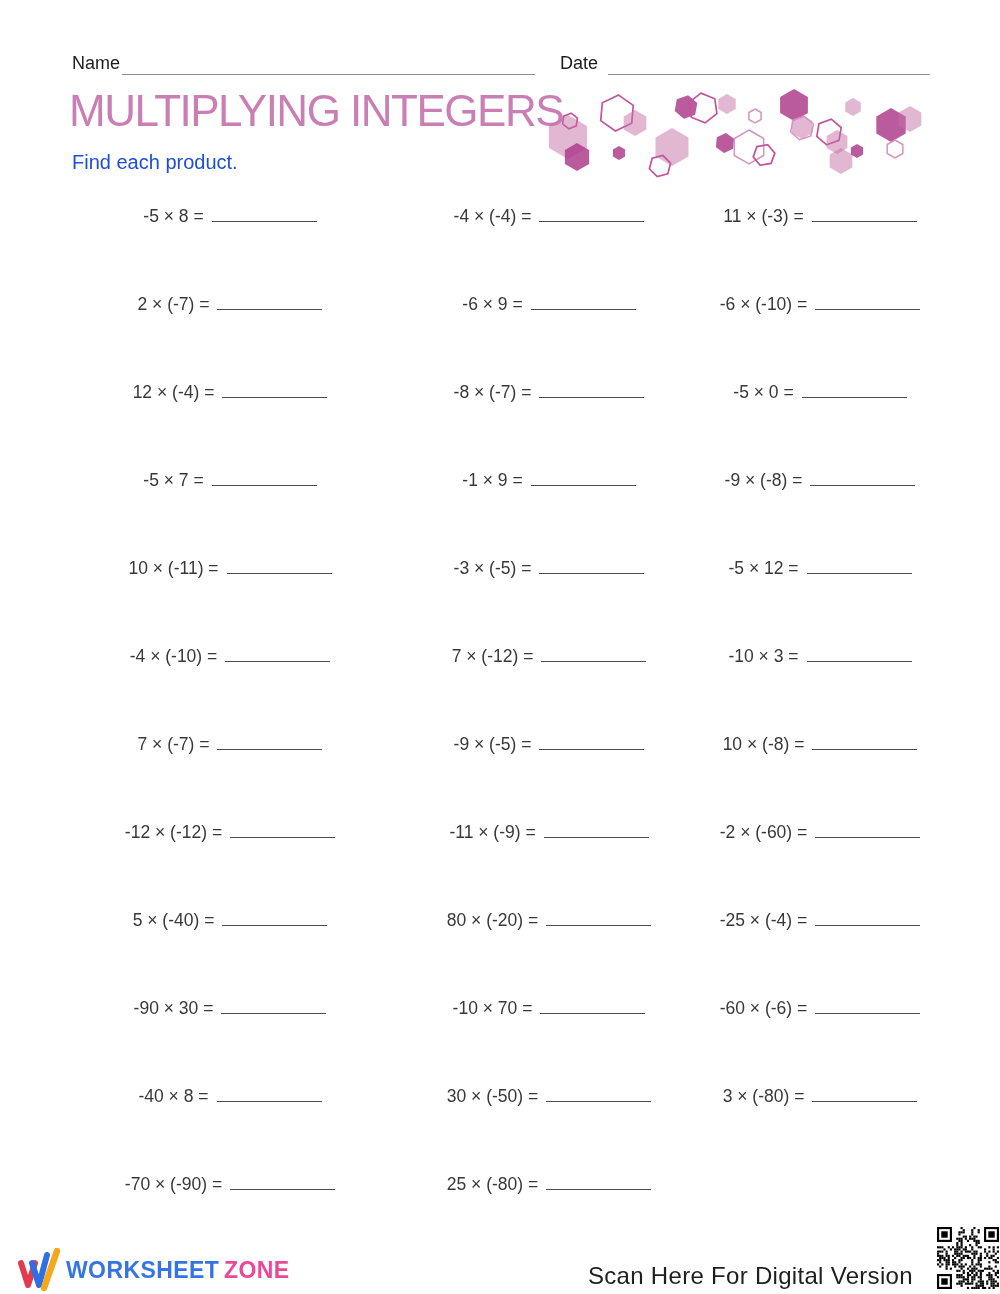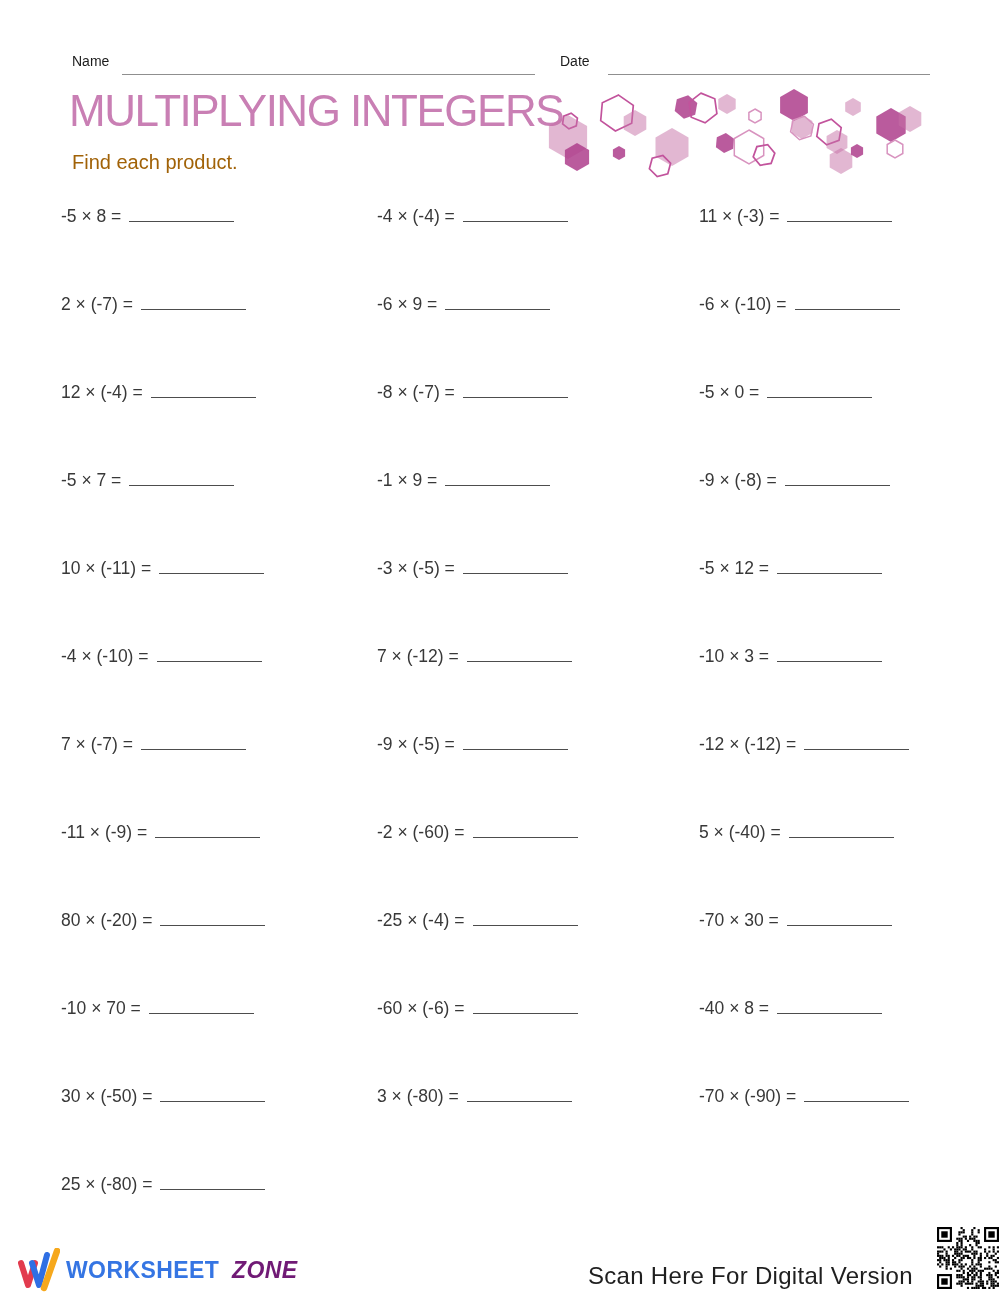--- a/index.html
+++ b/index.html
@@ -1,48 +1,48 @@
 <!DOCTYPE html>
 <html><head>
 <meta charset="utf-8">
 <style>
   html,body{margin:0;padding:0;background:#fff;}
   body{font-family:"Liberation Sans","DejaVu Sans",sans-serif;}
   .sheet{position:relative;width:1000px;height:1294px;background:#ffffff;overflow:hidden;}
 
   
-  .label{position:absolute;font-size:14px;color:#1c1c1c;}
+  .label{position:absolute;font-size:18px;color:#1c1c1c;}
   .name-label{left:72px;top:53px;}
   .date-label{left:560px;top:53px;}
   .fill-line{position:absolute;border-bottom:1.6px solid #8f8f8f;height:18px;}
   .name-line{left:122px;top:56px;width:413px;}
   .date-line{left:608px;top:56px;width:322px;}
 
   .page-title{position:absolute;left:69px;top:86px;font-size:44px;letter-spacing:-1.5px;
     color:#c97fb4;font-weight:400;white-space:nowrap;text-align:right;}
-  .instruction{position:absolute;left:72px;top:151px;font-size:20px;color:#a16207;}
+  .instruction{position:absolute;left:72px;top:151px;font-size:20px;color:#1d4ed8;}
 
   .hex-wrap{position:absolute;left:543px;top:85px;width:420px;height:106px;}
   .hex-wrap .hl{fill:rgba(198,111,166,0.50);}
   .hex-wrap .hd{fill:rgba(174,62,140,0.85);}
   .hex-wrap .so{fill:none;stroke:#c2539c;stroke-width:1.7px;}
   .hex-wrap .sl{fill:none;stroke:#d893bf;stroke-width:1.5px;}
 
   
-  .problems{position:absolute;left:61px;top:206px;width:858px;
-    display:grid;grid-template-columns:316px 322px 1fr;grid-auto-rows:88px;}
+  .problems{position:absolute;left:72px;top:206px;width:858px;
+    display:grid;grid-template-columns:316px 322px 1fr;grid-auto-rows:88px;text-align:center;}
   .cell{font-size:17.5px;color:#383838;white-space:nowrap;}
   .expr{margin-right:8px;}
   .blank{display:inline-block;width:105px;height:14px;border-bottom:1.6px solid #4d4d4d;}
 
   
   .brand{position:absolute;left:18px;top:1248px;display:flex;align-items:center;text-align:right;}
   .brand-text{font-size:23px;font-weight:700;letter-spacing:0.4px;margin-left:6px;}
   .brand-first{color:#3575e3;}
-  .brand-second{color:#701a75;margin-left:13px;font-style:italic;}
+  .brand-second{color:#ec4899;margin-left:5px;}
   .scan-text{position:absolute;left:588px;top:1262px;font-size:24px;color:#1f1f1f;letter-spacing:0.3px;}
   .qr{position:absolute;left:937px;top:1227px;width:62px;height:62px;}
 </style>
 </head>
 <body>
 
 <div class="sheet">
 
   <span class="label name-label">Name</span>
   <div class="fill-line name-line"></div>
@@ -95,27 +95,28 @@
     <div class="cell"><span class="expr">-1 × 9 =</span><span class="blank"></span></div>
     <div class="cell"><span class="expr">-9 × (-8) =</span><span class="blank"></span></div>
     <div class="cell"><span class="expr">10 × (-11) =</span><span class="blank"></span></div>
     <div class="cell"><span class="expr">-3 × (-5) =</span><span class="blank"></span></div>
     <div class="cell"><span class="expr">-5 × 12 =</span><span class="blank"></span></div>
     <div class="cell"><span class="expr">-4 × (-10) =</span><span class="blank"></span></div>
     <div class="cell"><span class="expr">7 × (-12) =</span><span class="blank"></span></div>
     <div class="cell"><span class="expr">-10 × 3 =</span><span class="blank"></span></div>
     <div class="cell"><span class="expr">7 × (-7) =</span><span class="blank"></span></div>
     <div class="cell"><span class="expr">-9 × (-5) =</span><span class="blank"></span></div>
+    <div class="cell"><span class="expr">10 × (-8) =</span><span class="blank"></span></div>
     <div class="cell"><span class="expr">-12 × (-12) =</span><span class="blank"></span></div>
     <div class="cell"><span class="expr">-11 × (-9) =</span><span class="blank"></span></div>
     <div class="cell"><span class="expr">-2 × (-60) =</span><span class="blank"></span></div>
     <div class="cell"><span class="expr">5 × (-40) =</span><span class="blank"></span></div>
     <div class="cell"><span class="expr">80 × (-20) =</span><span class="blank"></span></div>
     <div class="cell"><span class="expr">-25 × (-4) =</span><span class="blank"></span></div>
-    <div class="cell"><span class="expr">-70 × 30 =</span><span class="blank"></span></div>
+    <div class="cell"><span class="expr">-90 × 30 =</span><span class="blank"></span></div>
     <div class="cell"><span class="expr">-10 × 70 =</span><span class="blank"></span></div>
     <div class="cell"><span class="expr">-60 × (-6) =</span><span class="blank"></span></div>
     <div class="cell"><span class="expr">-40 × 8 =</span><span class="blank"></span></div>
     <div class="cell"><span class="expr">30 × (-50) =</span><span class="blank"></span></div>
     <div class="cell"><span class="expr">3 × (-80) =</span><span class="blank"></span></div>
     <div class="cell"><span class="expr">-70 × (-90) =</span><span class="blank"></span></div>
     <div class="cell"><span class="expr">25 × (-80) =</span><span class="blank"></span></div>
   </div>
 
   <div class="brand">

